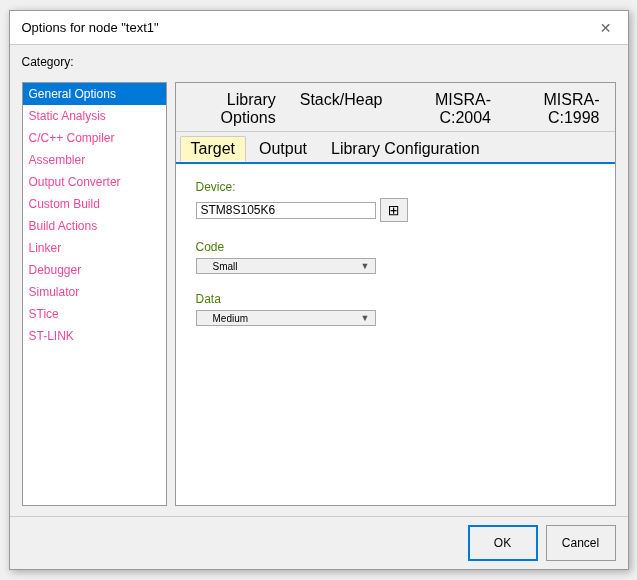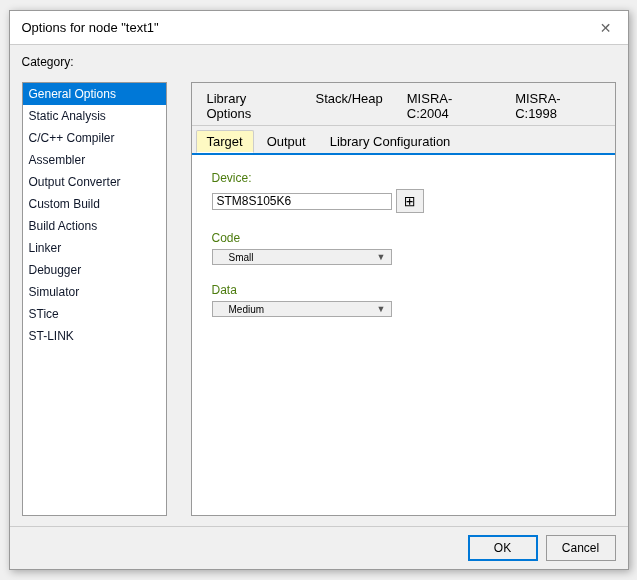--- a/index.html
+++ b/index.html
@@ -54,33 +54,33 @@
       padding: 10px 12px 10px 12px;
     }
     .category-label {
       font-size: 12px;
       margin-bottom: 13px;
       color: #000;
     }
     .content-area {
       display: flex;
       flex: 1;
-      gap: 24px;
+      gap: 8px;
     }
     .sidebar {
       width: 145px;
       border: 1px solid #999;
       background: #fff;
       overflow-y: auto;
       flex-shrink: 0;
     }
     .sidebar-item {
       padding: 2px 6px;
       cursor: pointer;
-      color: #0f172a;
+      color: #ec4899;
       white-space: nowrap;
       font-size: 12px;
       line-height: 18px;
     }
     .sidebar-item.selected {
       background: #0078d7;
       color: #fff;
     }
     .main-panel {
       flex: 1;
@@ -98,26 +98,27 @@
     }
     .tabs-row2 {
       display: flex;
       border-bottom: 2px solid #0078d7;
       background: #f0f0f0;
       padding: 4px 4px 0 4px;
       gap: 2px;
     }
     .tab {
       padding: 3px 10px;
-      font-size: 13px;
+      font-size: 16px;
       cursor: pointer;
       border: 1px solid transparent;
       background: #f0f0f0;
       color: #000;
       border-radius: 2px 2px 0 0;
+      text-align: right;
     }
     .tab.active {
       background: #fef9c3;
       border: 1px solid #ccc;
       border-bottom: 1px solid #fff;
       font-weight: normal;
     }
     .tab-content {
       flex: 1;
       padding: 16px 20px;
@@ -184,21 +185,21 @@
     .dialog-footer {
       display: flex;
       justify-content: flex-end;
       padding: 8px 12px;
       gap: 8px;
       border-top: 1px solid #ccc;
       background: #f0f0f0;
     }
     .footer-btn {
       width: 70px;
-      height: 26px;
+      height: 36px;
       font-size: 12px;
       cursor: pointer;
       border: 1px solid #999;
       background: #f0f0f0;
     }
     .footer-btn.primary {
       border: 2px solid #0078d7;
     }
   </style>
 </head>

